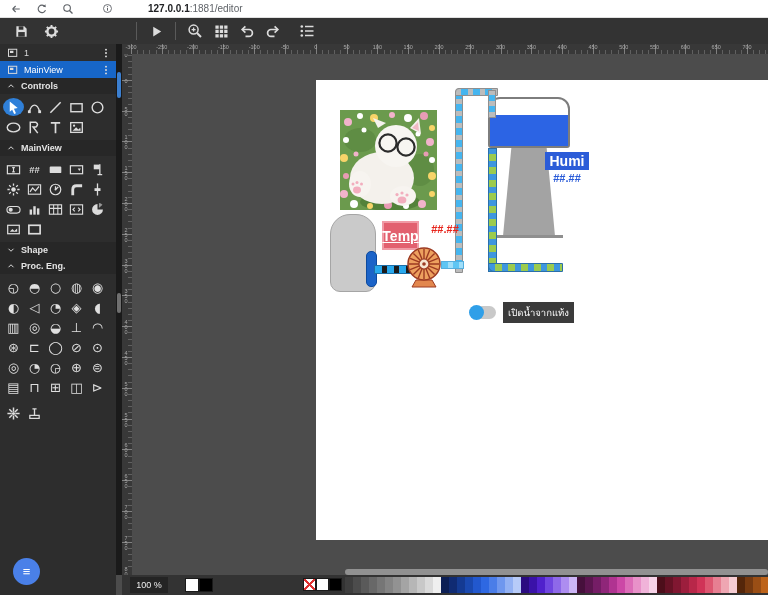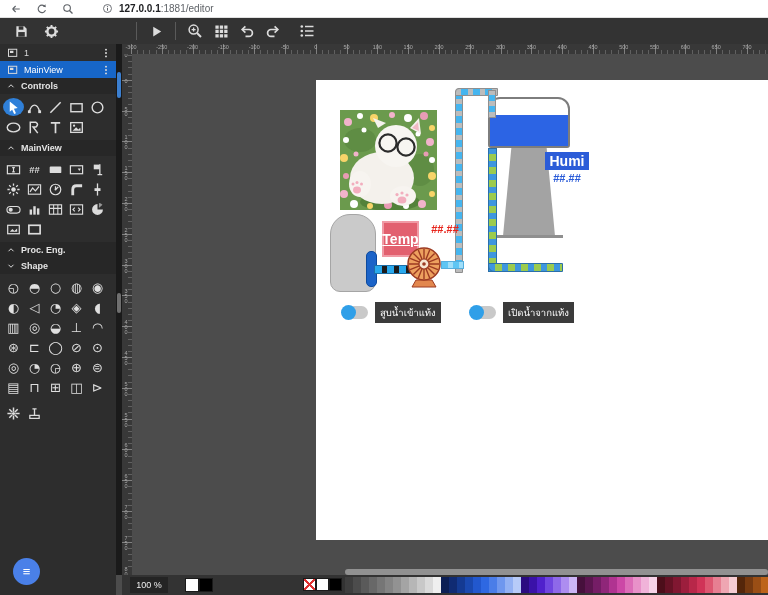--- a/index.html
+++ b/index.html
@@ -7,21 +7,21 @@
   body { font-family:"Liberation Sans", sans-serif; background:#4c4c4c; }
   #app { position:relative; width:768px; height:595px; overflow:hidden; background:#4c4c4c; }
   svg.ic { display:block; }
   .ic { color:#dcdcdc; }
 
   
   #browser-bar { position:absolute; left:0; top:0; width:768px; height:18px; background:#ffffff; border-bottom:1px solid #e0e0e0; display:flex; align-items:center; gap:14px; padding:0 10px; }
   #browser-bar .bic { color:#5f6368; }
   #url-box { display:flex; align-items:center; gap:6px; margin-left:14px; }
   #url-text { font-size:10px; color:#5f6368; }
-  #url-text b { color:#202124; }
+  #url-text b { color:#202124;margin-left:29px; }
 
   
   #toolbar { position:absolute; left:0; top:18px; width:768px; height:26px; background:#333333; display:flex; align-items:center; padding:0 8px; }
   .tbtn { width:26px; height:22px; display:flex; align-items:center; justify-content:center; color:#f0f0f0; }
   .sep { width:1px; height:18px; background:#5a5a5a; margin:0 6px; }
   #tb-left { display:flex; gap:4px; }
   #tb-gap { width:66px; }
 
   
   #sidebar { position:absolute; left:0; top:44px; width:116px; height:551px; background:#2d2d2d; color:#ddd; font-size:9px; overflow:hidden; }
@@ -87,21 +87,21 @@
   #pipe-silo { left:58px; top:185px; width:40px; height:9px; border-color:#1d6fa8;
     background:repeating-linear-gradient(90deg,#29a9ee 0 7px,#1c1c1c 7px 12px); }
   #pipe-out { left:125px; top:181px; width:23px; height:8px; border-color:#55aede;
     background:repeating-linear-gradient(90deg,#5ec6f4 0 6px,#9fdef9 6px 11px); }
   #pump { position:absolute; left:88px; top:164px; width:40px; height:44px; }
   #cat-image { position:absolute; left:24px; top:30px; width:97px; height:100px; }
 
   .tagbox { position:absolute; display:flex; align-items:center; justify-content:center; color:#fff; font-weight:bold; font-size:14px; }
   #humi-label { left:229px; top:72px; width:44px; height:18px; background:#2b5cd8; }
   #humi-value { position:absolute; left:229px; top:92px; width:44px; text-align:center; font-weight:bold; font-size:11px; }
-  #temp-label { left:66px; top:141px; width:37px; height:36px; background:#e2606f; border:2px solid #f09aa5;text-decoration:underline; }
+  #temp-label { left:66px; top:141px; width:37px; height:29px; background:#e2606f; border:2px solid #f09aa5;text-decoration:underline; }
   #temp-value { position:absolute; left:106px; top:143px; width:46px; text-align:center; font-weight:bold; font-size:11px; }
 
   .toggle-row { position:absolute; display:flex; align-items:center; gap:7px; }
   #toggle-1 { left:26px; top:222px; }
   #toggle-2 { left:154px; top:222px; }
   .track { position:relative; width:26px; height:13px; background:#c9c9c9; border-radius:7px; }
   .knob { position:absolute; left:-1px; top:-1px; width:15px; height:15px; border-radius:50%; background:#2f9fe8; }
   .tlabel { background:#3b3b3b; color:#fff; font-size:9.5px; padding:3px 5px; white-space:nowrap; }
 
   
@@ -534,30 +534,30 @@
         </div>
         <div class="cell">
           <svg class="ic" width="15" height="15">
             <use href="#i-panel"></use>
           </svg>
         </div>
       </div>
 
     <div class="sec">
       <svg class="ic" width="10" height="10">
-          <use href="#i-chev-up"></use>
-        </svg>
-      <span>Proc. Eng.</span>
+          <use href="#i-chev-down"></use>
+        </svg>
+      <span>Shape</span>
     </div>
 
     <div class="sec">
       <svg class="ic" width="10" height="10">
-          <use href="#i-chev-down"></use>
-        </svg>
-      <span>Shape</span>
+          <use href="#i-chev-up"></use>
+        </svg>
+      <span>Proc. Eng.</span>
     </div>
     <div class="grid5">
         <div class="cell pe">◵</div>
         <div class="cell pe">◓</div>
         <div class="cell pe">○</div>
         <div class="cell pe">◍</div>
         <div class="cell pe">◉</div>
         <div class="cell pe">◐</div>
         <div class="cell pe">◁</div>
         <div class="cell pe">◔</div>
@@ -729,26 +729,20 @@
       <div class="pipe" id="pipe-silo"></div>
       <div class="pipe" id="pipe-out"></div>
       <svg id="pump" viewBox="0 0 40 44">
         <path d="M12 36 L28 36 L32 43 L8 43 Z" fill="#e2874e" stroke="#9c3a22"></path>
         <circle cx="20" cy="20" r="16" fill="#eda05f" stroke="#9c3a22" stroke-width="1.5"></circle>
         <path stroke="#9c3a22" stroke-width="1.4" d="M25 20 L35 20 M24.6 21.9 L33.9 25.7 M23.5 23.5 L30.6 30.6 M21.9 24.6 L25.7 33.9 M20 25 L20 35 M18.1 24.6 L14.3 33.9 M16.5 23.5 L9.4 30.6 M15.4 21.9 L6.1 25.7 M15 20 L5 20 M15.4 18.1 L6.1 14.3 M16.5 16.5 L9.4 9.4 M18.1 15.4 L14.3 6.1 M20 15 L20 5 M21.9 15.4 L25.7 6.1 M23.5 16.5 L30.6 9.4 M24.6 18.1 L33.9 14.3"></path>
         <circle cx="20" cy="20" r="5" fill="#f7e6d2" stroke="#9c3a22" stroke-width="1.2"></circle>
         <circle cx="20" cy="20" r="1.8" fill="#9c3a22"></circle>
       </svg>
 
-      <div class="toggle-row" id="toggle-1">
-        <div class="track">
-            <div class="knob"></div>
-          </div>
-        <span class="tlabel">สูบน้ำเข้าแท้ง</span>
-      </div>
       <div class="toggle-row" id="toggle-2">
         <div class="track">
             <div class="knob"></div>
           </div>
         <span class="tlabel">เปิดน้ำจากแท้ง</span>
       </div>
 
     </div>
   </div>
 

